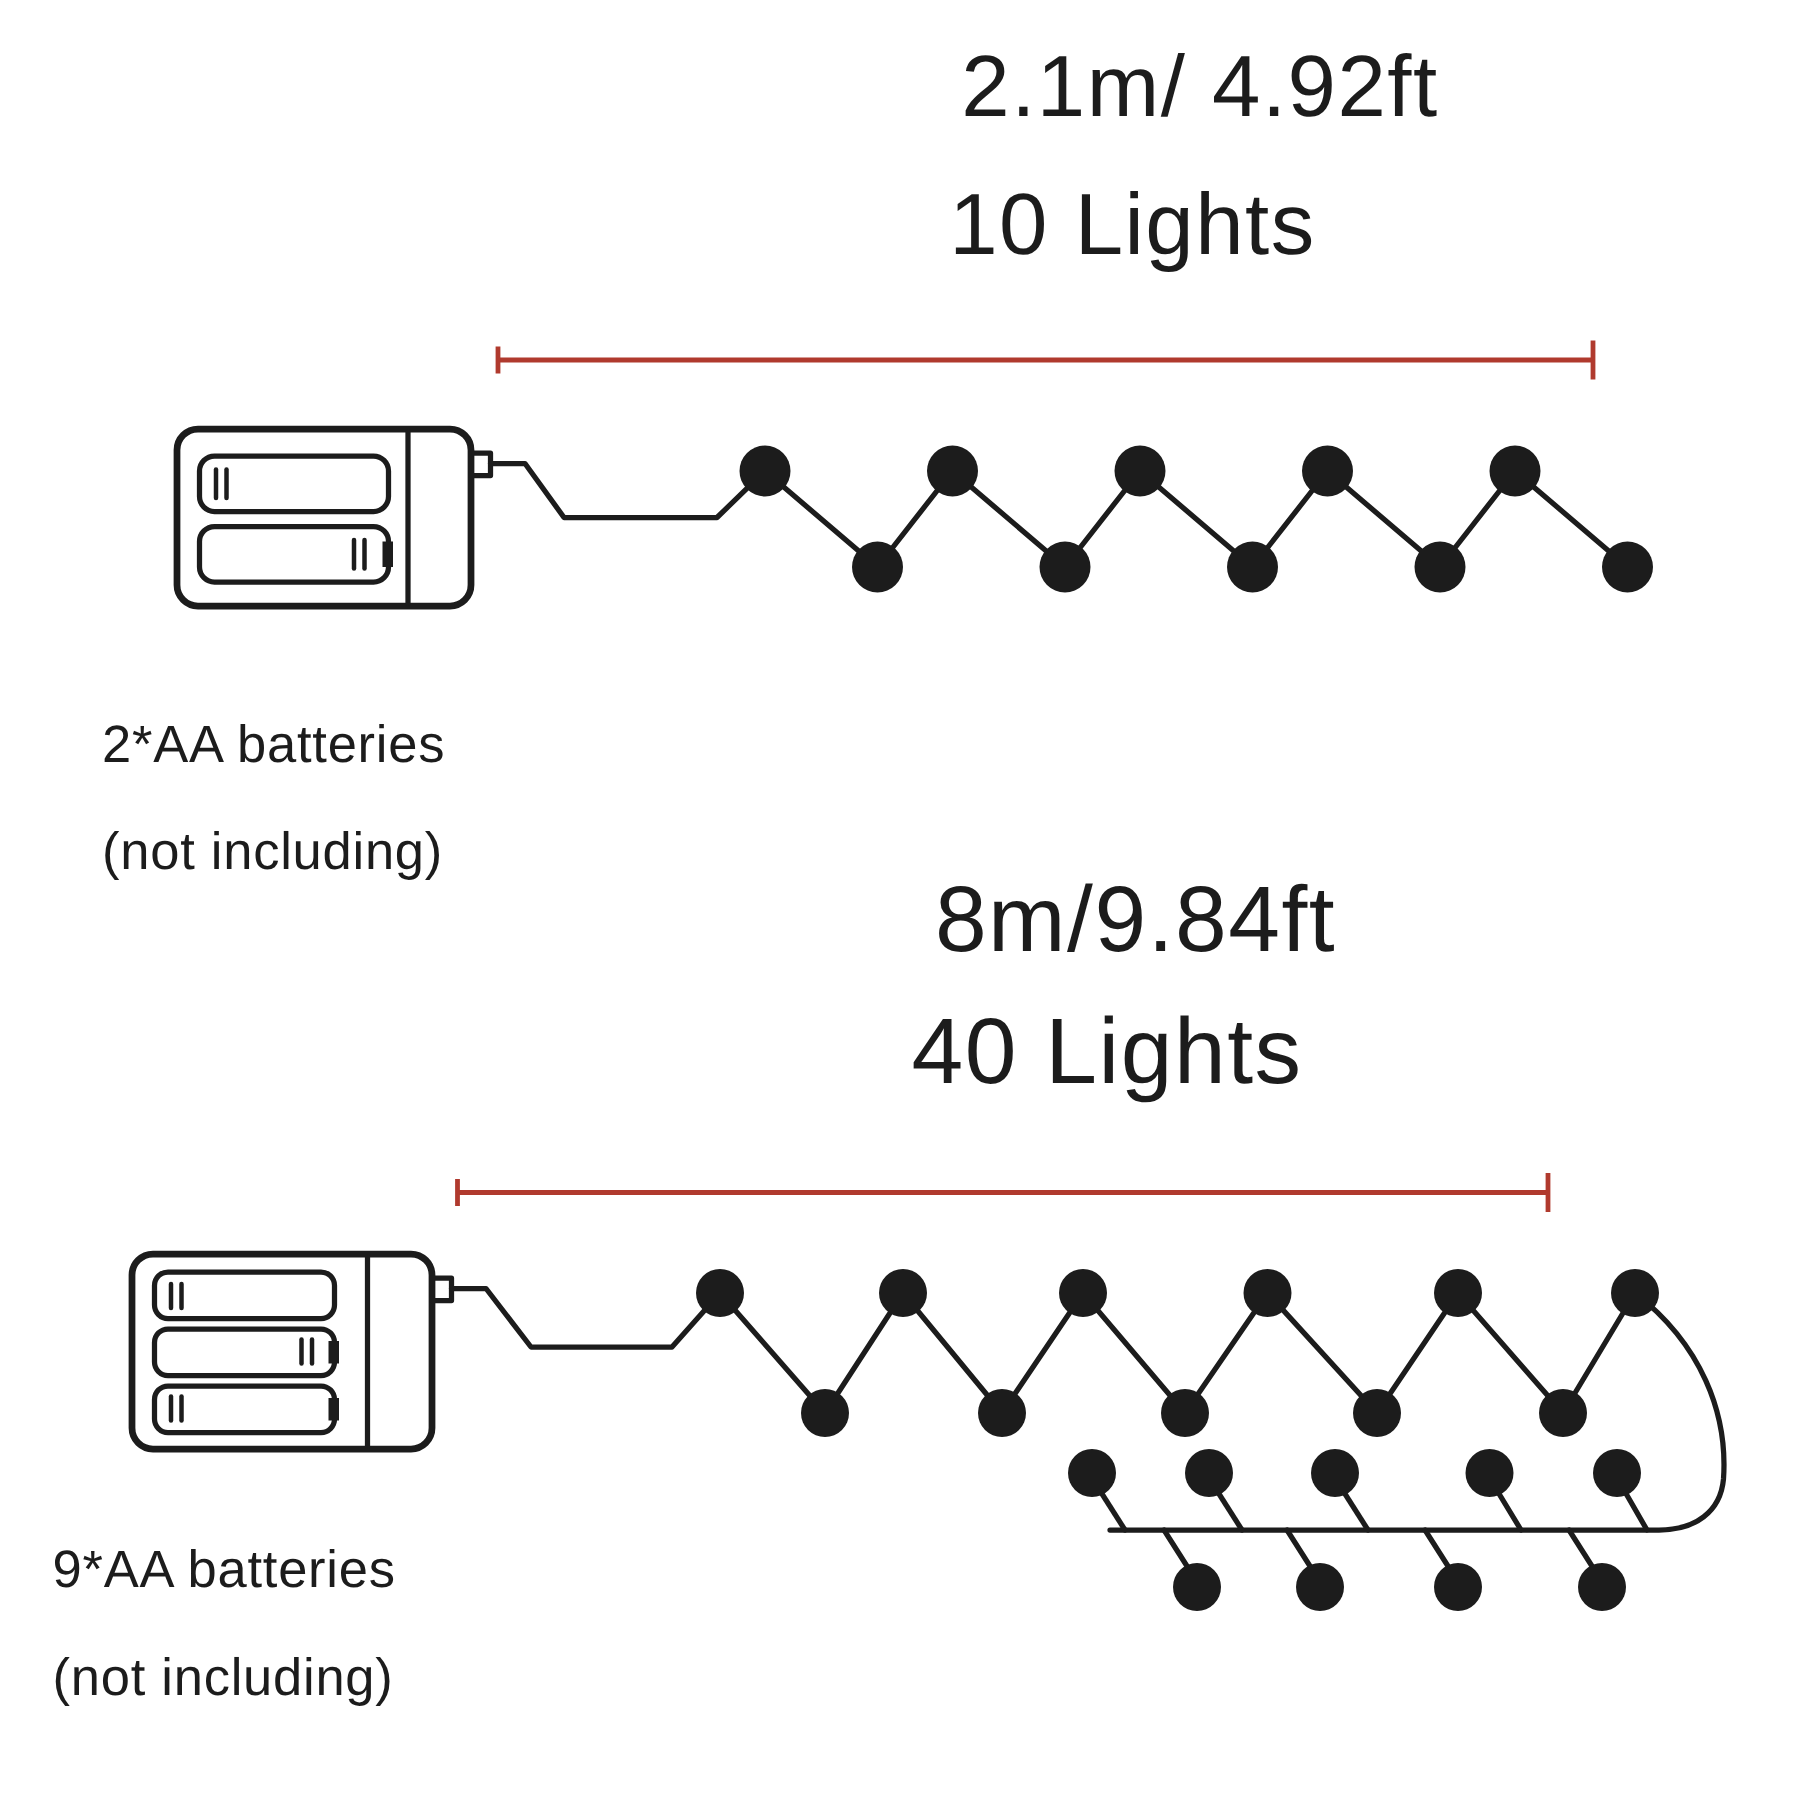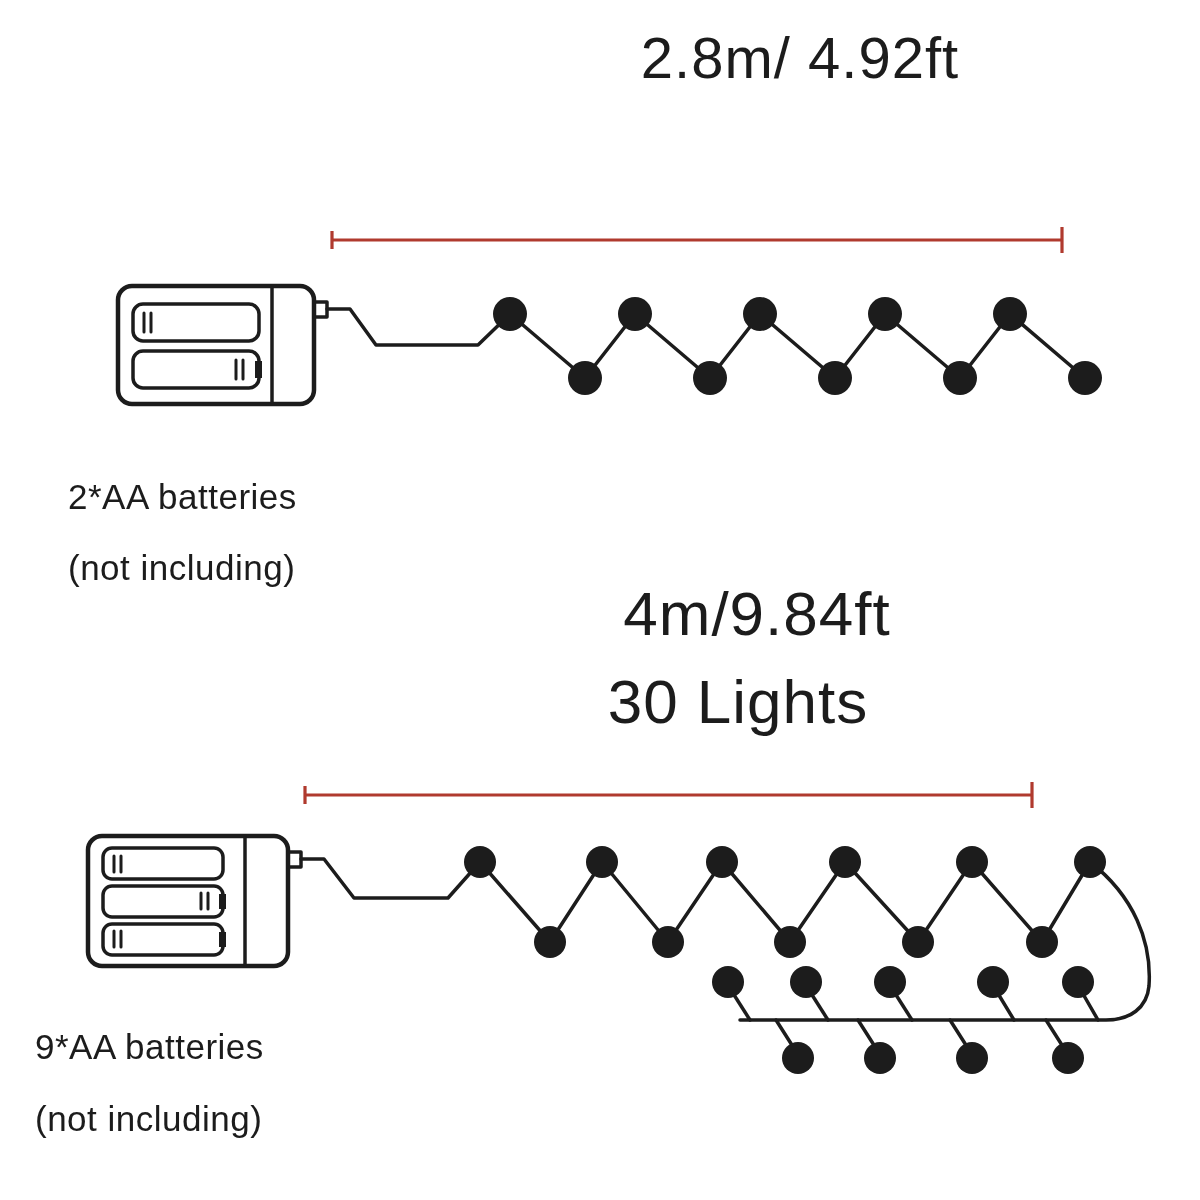--- a/index.html
+++ b/index.html
@@ -137,24 +137,25 @@
       <circle cx="890" cy="982" r="16"></circle>
       <circle cx="993" cy="982" r="16"></circle>
       <circle cx="1078" cy="982" r="16"></circle>
       <circle cx="798" cy="1058" r="16"></circle>
       <circle cx="880" cy="1058" r="16"></circle>
       <circle cx="972" cy="1058" r="16"></circle>
       <circle cx="1068" cy="1058" r="16"></circle>
     </g>
   </svg>
 
-  <div class="label headline centered" style="left:800px; top:26px;">2.8m/ 4.92ft</div>
+  <div class="label headline centered" style="left:800px; top:26px;">2.1m/ 4.92ft</div>
+  <div class="label headline centered" style="left:755px; top:118px;">10 Lights</div>
 
   <div class="label note" style="left:68px; top:478px;">2*AA batteries</div>
   <div class="label note" style="left:68px; top:549px;">(not including)</div>
 
-  <div class="label headline2 centered" style="left:757px; top:580px;">4m/9.84ft</div>
-  <div class="label headline2 centered" style="left:738px; top:668px;">30 Lights</div>
+  <div class="label headline2 centered" style="left:757px; top:580px;">8m/9.84ft</div>
+  <div class="label headline2 centered" style="left:738px; top:668px;">40 Lights</div>
 
   <div class="label note" style="left:35px; top:1028px;">9*AA batteries</div>
   <div class="label note" style="left:35px; top:1100px;">(not including)</div>
 
 </div>
 
 </body></html>

